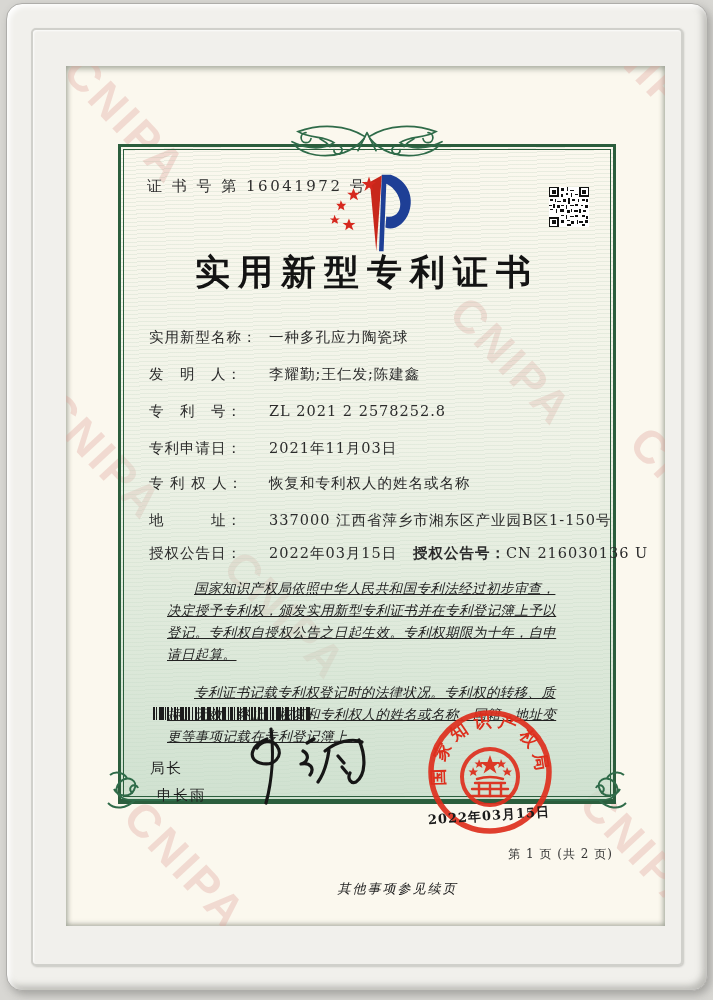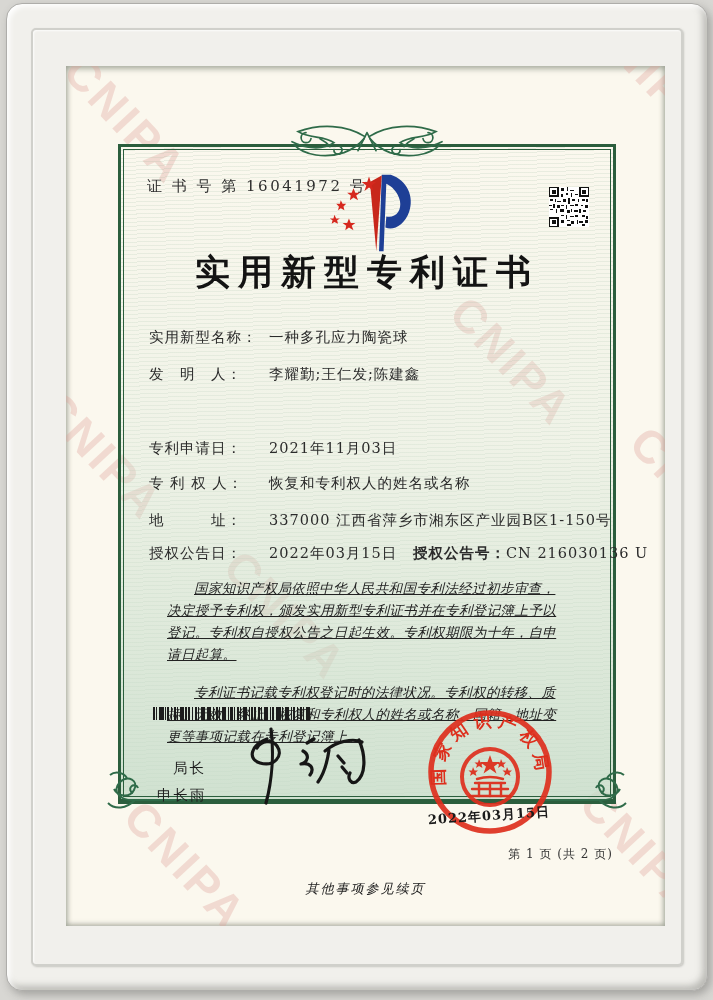--- a/index.html
+++ b/index.html
@@ -59,32 +59,32 @@
   .legal{position:absolute;left:30px;right:28px;top:414px;font-style:italic;
          font-size:13.5px;line-height:1.63;color:#222;letter-spacing:.4px;}
   .legal p{margin:16px;text-indent:2em;text-decoration:underline;}
 
   
   .barcode{position:absolute;left:32px;top:560px;width:157px;height:13px;
         background:
           repeating-linear-gradient(90deg,#1c1c1c 0 1px,rgba(0,0,0,0) 1px 3px),
           repeating-linear-gradient(90deg,#1c1c1c 0 2px,rgba(0,0,0,0) 2px 7px),
           repeating-linear-gradient(90deg,rgba(0,0,0,0) 0 9px,#1c1c1c 9px 11px,rgba(0,0,0,0) 11px 23px);}
-  .director-title{position:absolute;left:52px;top:612px;font-family:"Liberation Sans",sans-serif;
+  .director-title{position:absolute;left:29px;top:612px;font-family:"Liberation Sans",sans-serif;
         font-size:14.5px;color:#1f1f1f;letter-spacing:2px;}
   .director-name{position:absolute;left:36px;top:639px;font-family:"Liberation Sans",sans-serif;
         font-size:14.5px;color:#1f1f1f;letter-spacing:2px;}
   .signature{position:absolute;left:116px;top:576px;}
   .seal{position:absolute;left:306px;top:562px;width:126px;height:126px;}
   .seal-date{position:absolute;left:298px;top:660px;width:140px;text-align:center;
         font-size:13px;font-weight:bold;color:#1b1b1b;transform:rotate(-4deg);letter-spacing:1px;}
   .pageinfo{position:absolute;left:0;top:699px;width:100%;text-align:right;
         font-size:12px;color:#333;letter-spacing:1px;}
   .footer-note{position:absolute;left:0;top:814px;width:100%;text-align:center;
-        font-style:italic;font-size:13px;color:#222;letter-spacing:2px;}
+        font-style:italic;font-size:13px;color:#222;letter-spacing:2px;padding-left:32px;}
 </style>
 </head>
 <body>
 
 <div class="frame">
   <div class="frame-groove"></div>
 </div>
 
 <div class="paper">
 
@@ -162,20 +162,23 @@
     </svg>
 
     <div class="title">实用新型专利证书</div>
 
     <div class="frow" style="top:218px">
       <span class="flabel">发　明　人：</span><span class="fvalue">李耀勤;王仁发;陈建鑫</span>
     </div>
     <div class="frow" style="top:181px">
       <span class="flabel">实用新型名称：</span><span class="fvalue">一种多孔应力陶瓷球</span>
     </div>
+    <div class="frow" style="top:255px">
+      <span class="flabel">专　利　号：</span><span class="fvalue">ZL 2021 2 2578252.8</span>
+    </div>
     <div class="frow" style="top:292px">
       <span class="flabel">专利申请日：</span><span class="fvalue">2021年11月03日</span>
     </div>
     <div class="frow" style="top:327px">
       <span class="flabel">专 利 权 人：</span><span class="fvalue">恢复和专利权人的姓名或名称</span>
     </div>
     <div class="frow" style="top:364px">
       <span class="flabel">地　　　址：</span><span class="fvalue">337000 江西省萍乡市湘东区产业园B区1-150号</span>
     </div>
     <div class="frow" style="top:397px">

